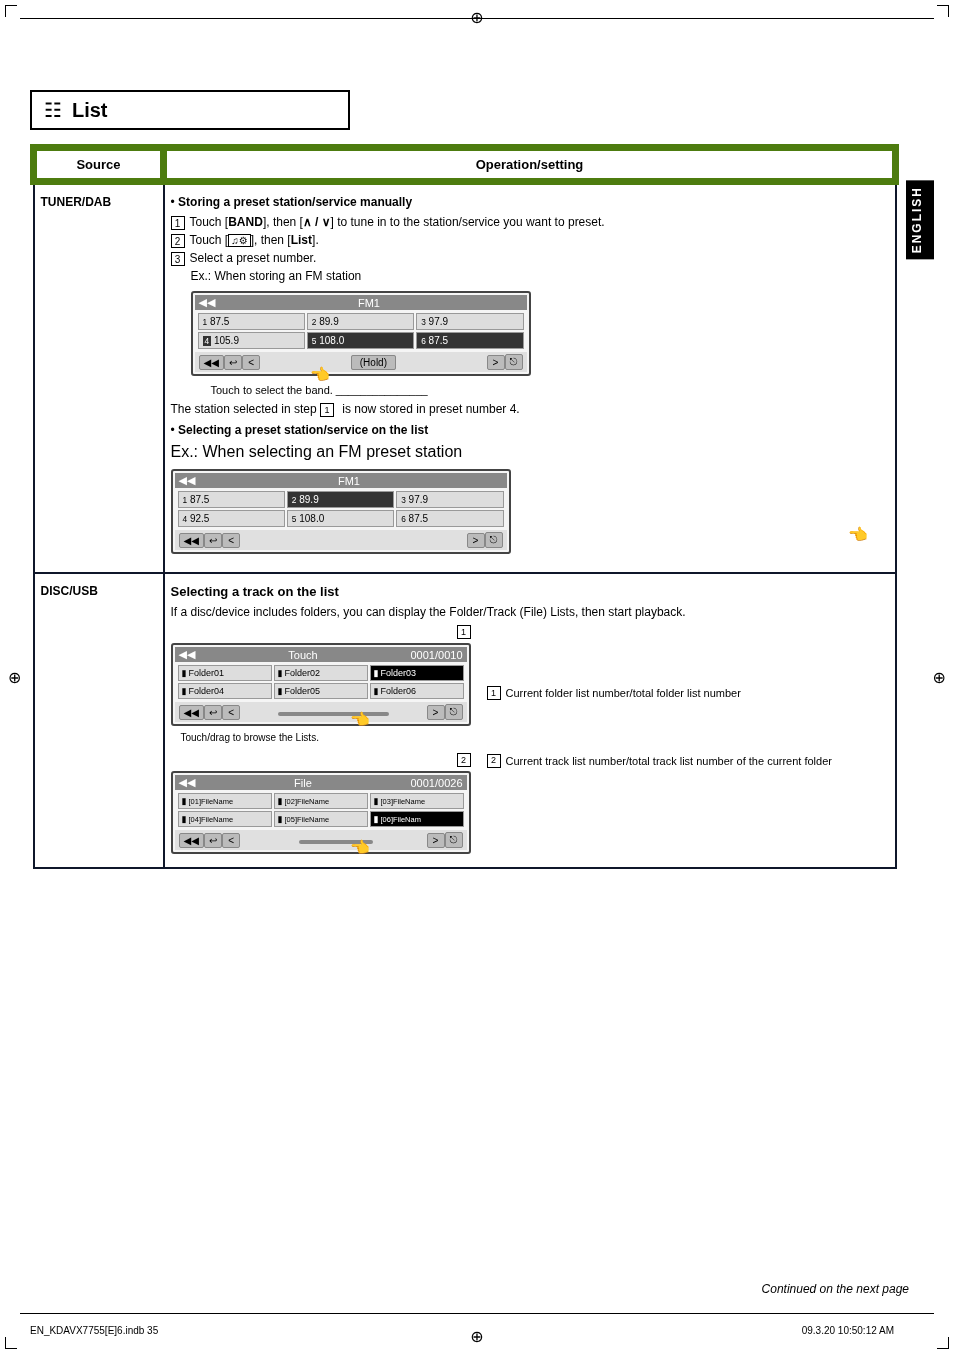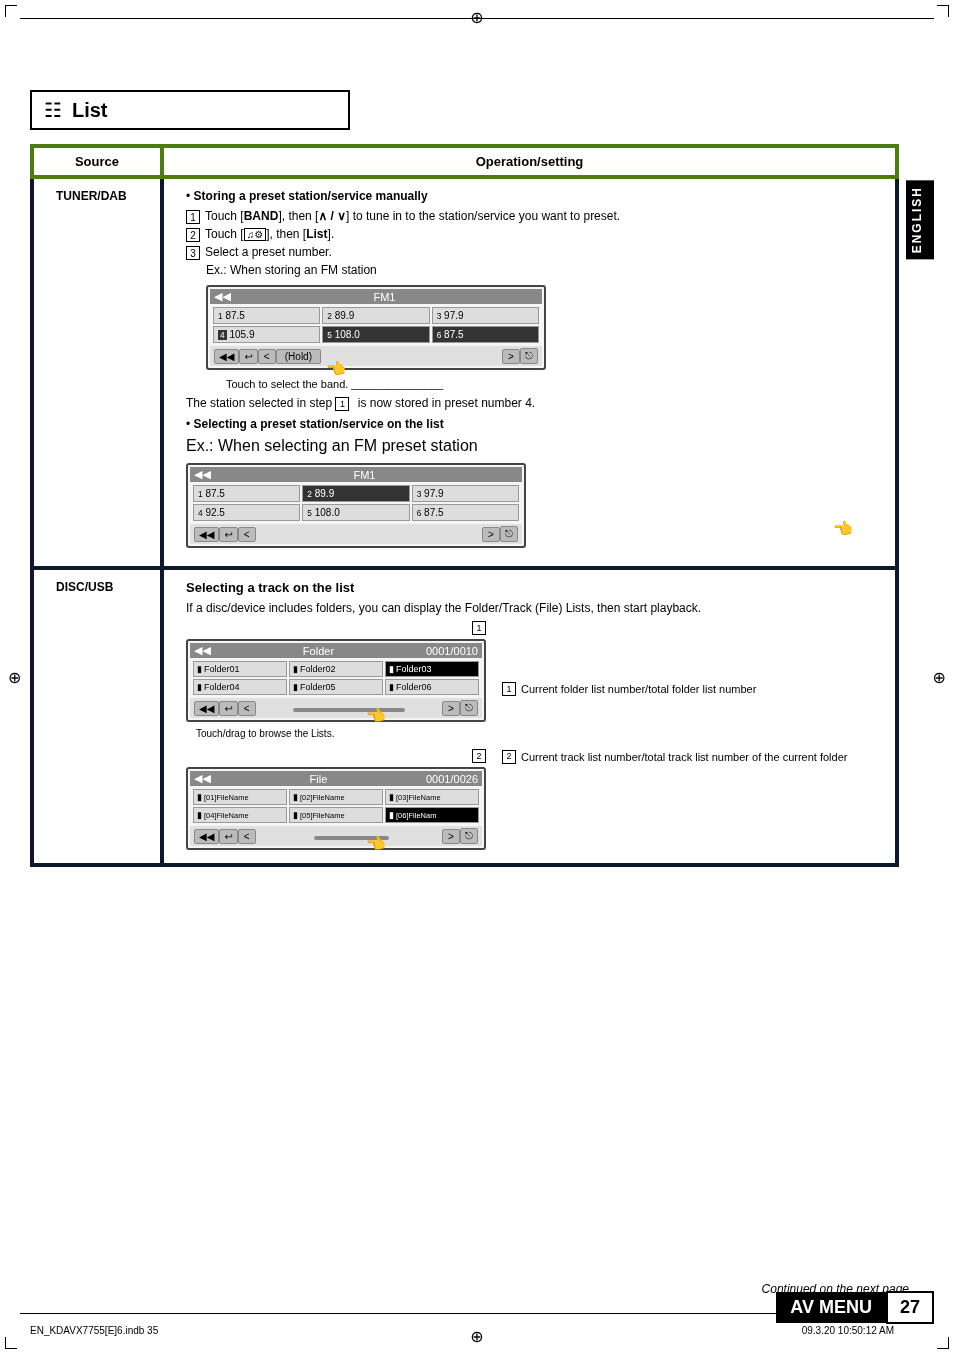--- a/index.html
+++ b/index.html
@@ -125,29 +125,29 @@
       font-weight: bold;
     }
 
     
     .main-table {
       width: 100%;
       border-collapse: collapse;
       border: 1px solid #000;
     }
     .main-table th {
-      border: 4px solid #4d7c0f;
+      border: 7px solid #4d7c0f;
       padding: 6px 10px;
       background: #fff;
       font-size: 13px;
       font-weight: bold;
     }
     .main-table td {
-      border: 4px solid #0f172a;
-      padding: 10px 22px;
+      border: 2px solid #0f172a;
+      padding: 10px 6px;
       vertical-align: top;
       font-size: 12px;
     }
     .source-col {
       width: 130px;
       font-weight: bold;
       font-size: 13px;
     }
     .operation-col {
       width: auto;
@@ -479,21 +479,21 @@
                   <div class="fm-cell"><small>2</small> 89.9</div>
                   <div class="fm-cell"><small>3</small> 97.9</div>
                   <div class="fm-cell"><small style="background:#333;color:#fff;padding:0 2px;">4</small> 105.9</div>
                   <div class="fm-cell active"><small>5</small> 108.0</div>
                   <div class="fm-cell active"><small>6</small> 87.5</div>
                 </div>
                 <div class="fm-bottom-bar">
                   <span class="fm-btn">◀◀</span>
                   <span class="fm-btn">↩</span>
                   <span class="fm-btn">&lt;</span>
-                  <span style="flex:1;font-size:10px;">
+                  <span style="flex:1;text-align:center;font-size:10px;">
                     <span class="fm-hold-btn">(Hold)</span>
                   </span>
                   <span class="fm-btn">&gt;</span>
                   <span class="fm-btn">⎋</span>
                 </div>
               </div>
 
               <div style="position:absolute; bottom:-8px; left:120px; font-size:16px;">👈</div>
             </div>
             <div class="touch-caption">Touch to select the band. _______________</div>
@@ -545,21 +545,21 @@
 
               <div class="disc-screens">
 
                 <div class="screen-wrapper">
                   <div style="text-align:right; margin-bottom:2px; font-size:11px;">
                     <span class="num-label">1</span>
                   </div>
                   <div class="folder-display">
                     <div class="folder-title-bar">
                       <span>◀◀</span>
-                      <span>Folder</span>
+                      <span>Touch</span>
                       <span>0001/0010</span>
                     </div>
                     <div class="folder-grid">
                       <div class="folder-cell"><span class="folder-icon">▮</span>Folder01</div>
                       <div class="folder-cell"><span class="folder-icon">▮</span>Folder02</div>
                       <div class="folder-cell highlight"><span class="folder-icon">▮</span>Folder03</div>
                       <div class="folder-cell"><span class="folder-icon">▮</span>Folder04</div>
                       <div class="folder-cell"><span class="folder-icon">▮</span>Folder05</div>
                       <div class="folder-cell"><span class="folder-icon">▮</span>Folder06</div>
                     </div>
@@ -646,21 +646,17 @@
 
           </td>
         </tr>
       </tbody>
     </table>
 
   </div>
 
   <div class="continued">Continued on the next page</div>
 
-  <div class="av-menu-footer">
-    <div class="av-menu-box">AV MENU</div>
-    <div class="page-num-box">27</div>
-  </div>
 
   <div class="footer-file-info">EN_KDAVX7755[E]6.indb  35</div>
   <div class="footer-date-info">09.3.20  10:50:12 AM</div>
 
 </div>
 
 </body></html>

